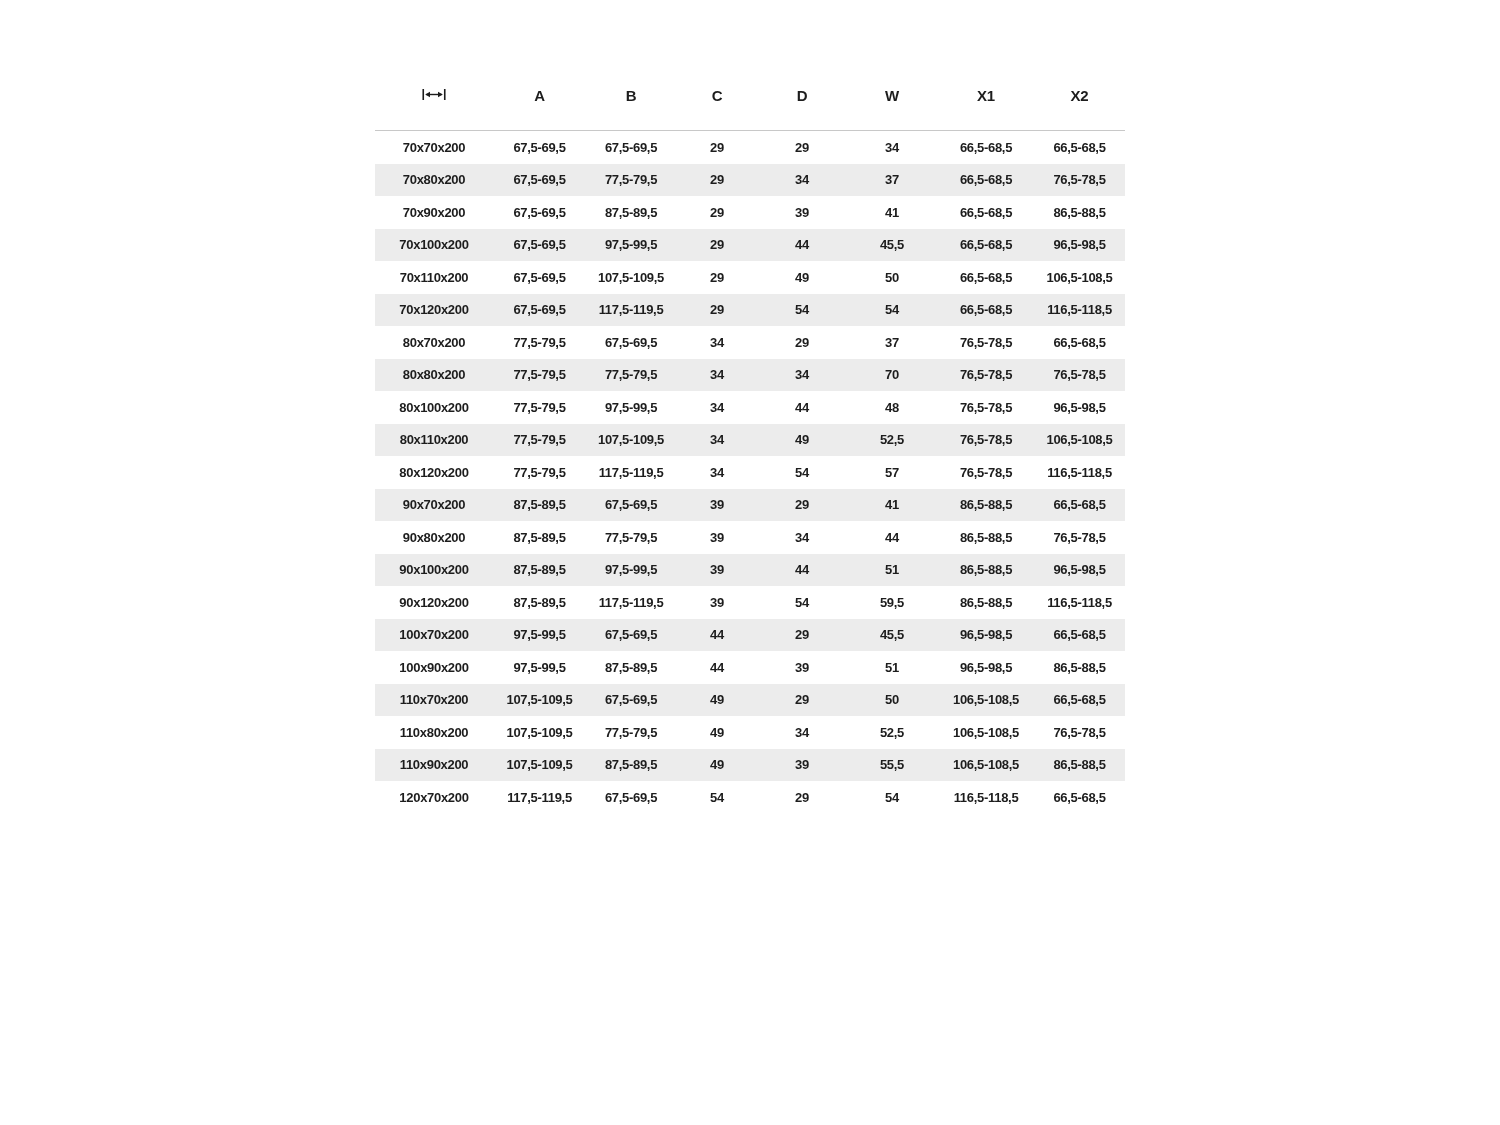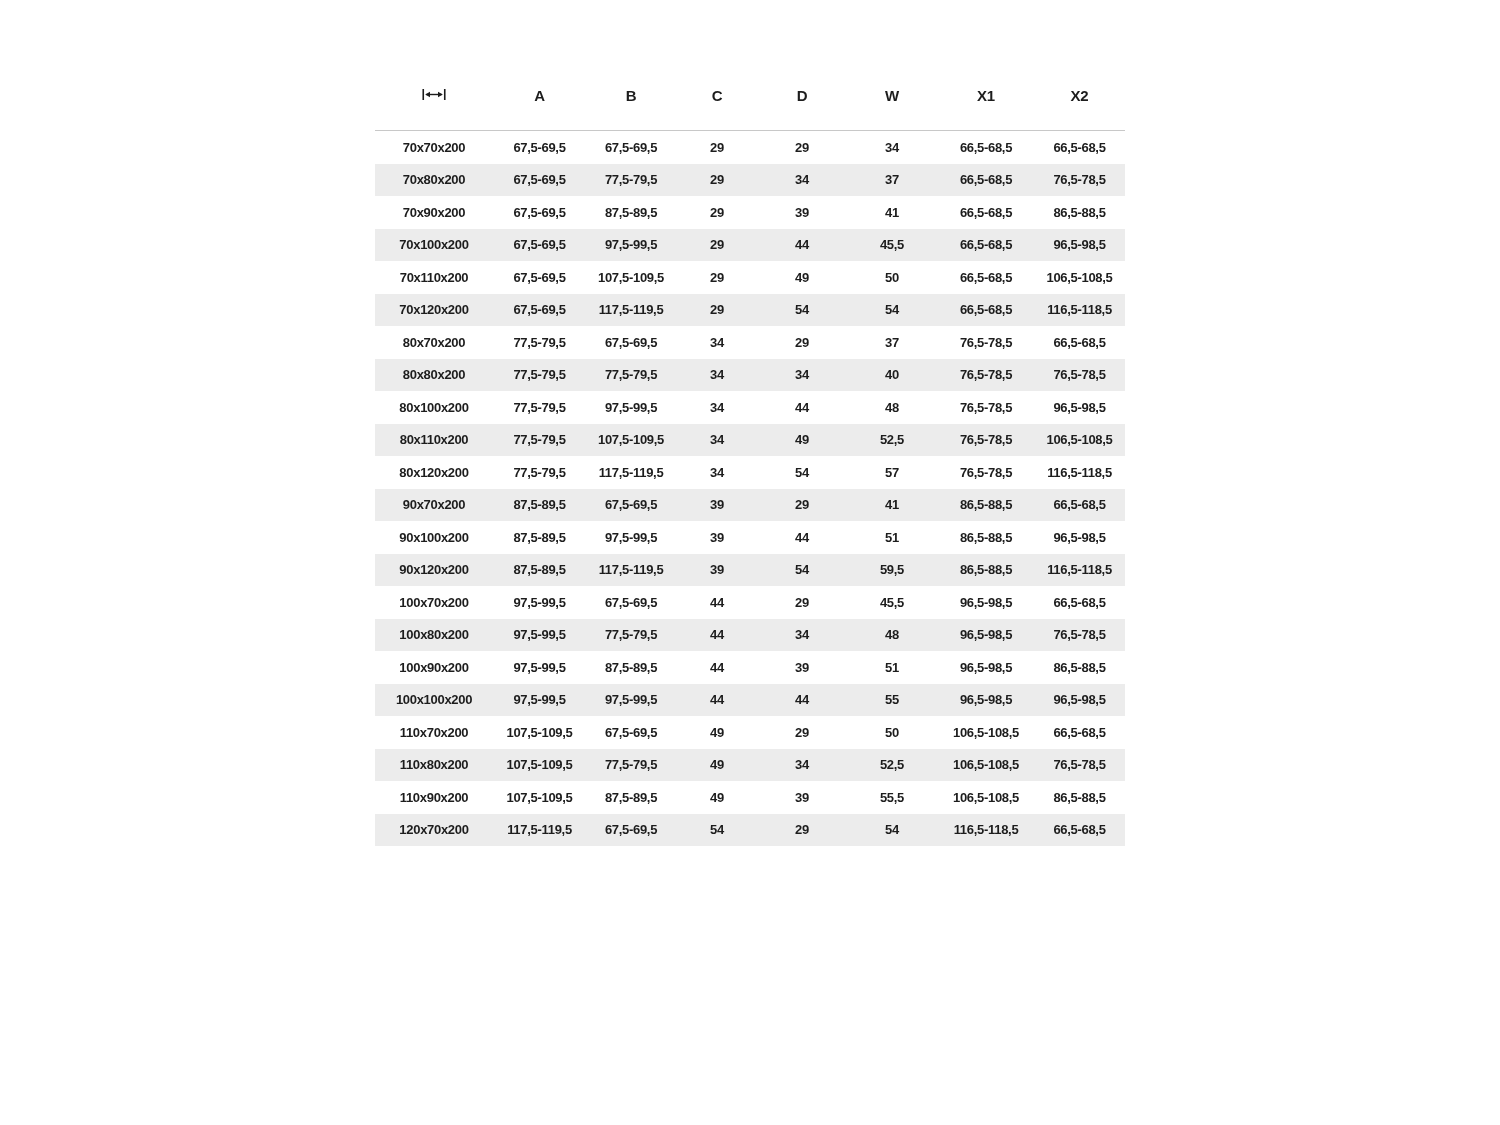--- a/index.html
+++ b/index.html
@@ -163,21 +163,21 @@
           <td>37</td>
           <td>76,5-78,5</td>
           <td>66,5-68,5</td>
         </tr>
         <tr>
           <td>80x80x200</td>
           <td>77,5-79,5</td>
           <td>77,5-79,5</td>
           <td>34</td>
           <td>34</td>
-          <td>40</td>
+          <td>70</td>
           <td>76,5-78,5</td>
           <td>76,5-78,5</td>
         </tr>
         <tr>
           <td>80x100x200</td>
           <td>77,5-79,5</td>
           <td>97,5-99,5</td>
           <td>34</td>
           <td>44</td>
           <td>48</td>
@@ -208,20 +208,30 @@
           <td>90x70x200</td>
           <td>87,5-89,5</td>
           <td>67,5-69,5</td>
           <td>39</td>
           <td>29</td>
           <td>41</td>
           <td>86,5-88,5</td>
           <td>66,5-68,5</td>
         </tr>
         <tr>
+          <td>90x80x200</td>
+          <td>87,5-89,5</td>
+          <td>77,5-79,5</td>
+          <td>39</td>
+          <td>34</td>
+          <td>44</td>
+          <td>86,5-88,5</td>
+          <td>76,5-78,5</td>
+        </tr>
+        <tr>
           <td>90x100x200</td>
           <td>87,5-89,5</td>
           <td>97,5-99,5</td>
           <td>39</td>
           <td>44</td>
           <td>51</td>
           <td>86,5-88,5</td>
           <td>96,5-98,5</td>
         </tr>
         <tr>
@@ -238,48 +248,28 @@
           <td>100x70x200</td>
           <td>97,5-99,5</td>
           <td>67,5-69,5</td>
           <td>44</td>
           <td>29</td>
           <td>45,5</td>
           <td>96,5-98,5</td>
           <td>66,5-68,5</td>
         </tr>
         <tr>
-          <td>100x80x200</td>
-          <td>97,5-99,5</td>
-          <td>77,5-79,5</td>
-          <td>44</td>
-          <td>34</td>
-          <td>48</td>
-          <td>96,5-98,5</td>
-          <td>76,5-78,5</td>
-        </tr>
-        <tr>
           <td>100x90x200</td>
           <td>97,5-99,5</td>
           <td>87,5-89,5</td>
           <td>44</td>
           <td>39</td>
           <td>51</td>
           <td>96,5-98,5</td>
           <td>86,5-88,5</td>
-        </tr>
-        <tr>
-          <td>100x100x200</td>
-          <td>97,5-99,5</td>
-          <td>97,5-99,5</td>
-          <td>44</td>
-          <td>44</td>
-          <td>55</td>
-          <td>96,5-98,5</td>
-          <td>96,5-98,5</td>
         </tr>
         <tr>
           <td>110x70x200</td>
           <td>107,5-109,5</td>
           <td>67,5-69,5</td>
           <td>49</td>
           <td>29</td>
           <td>50</td>
           <td>106,5-108,5</td>
           <td>66,5-68,5</td>

